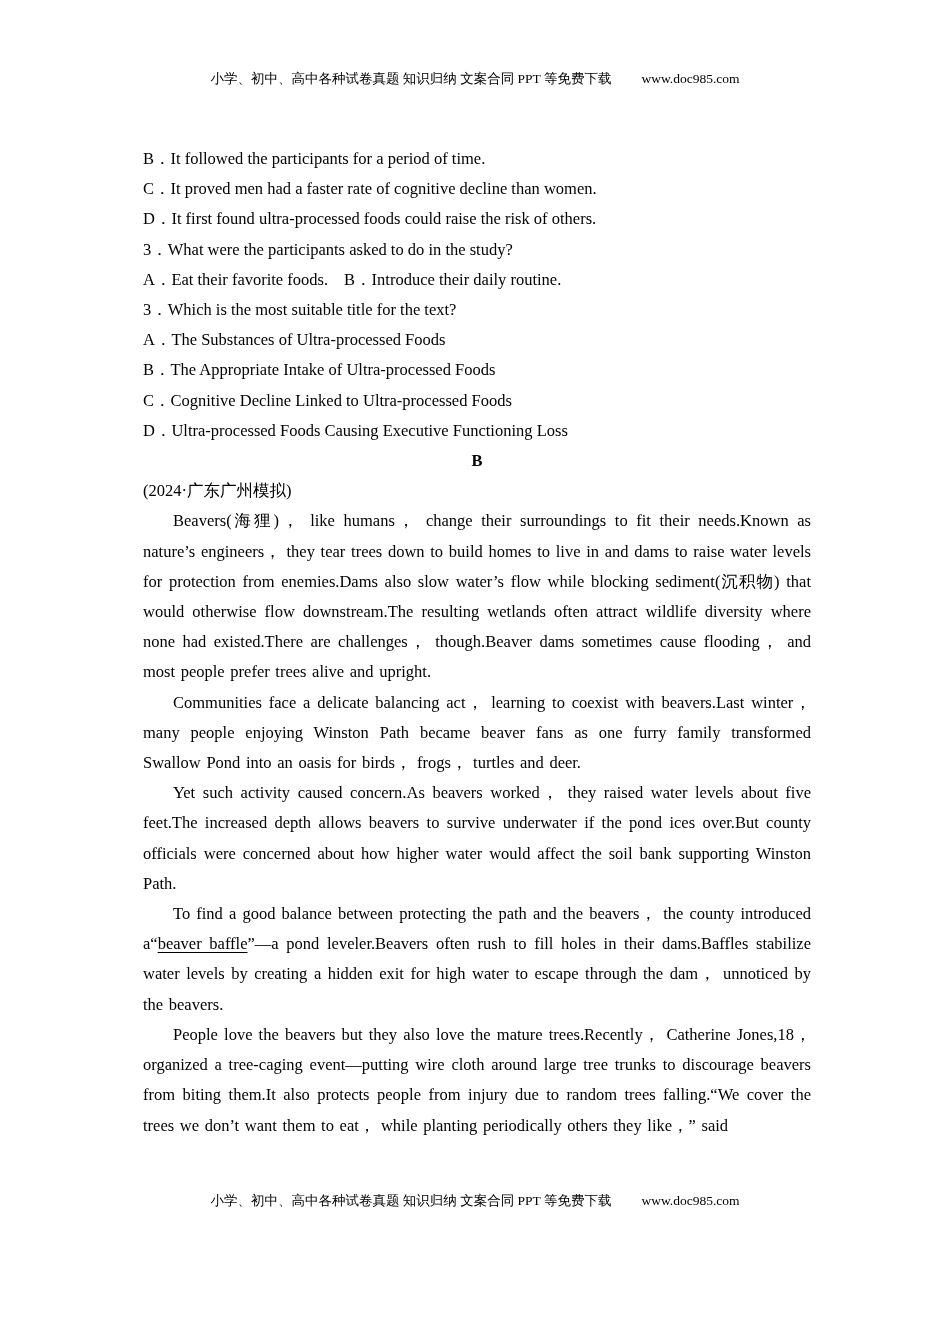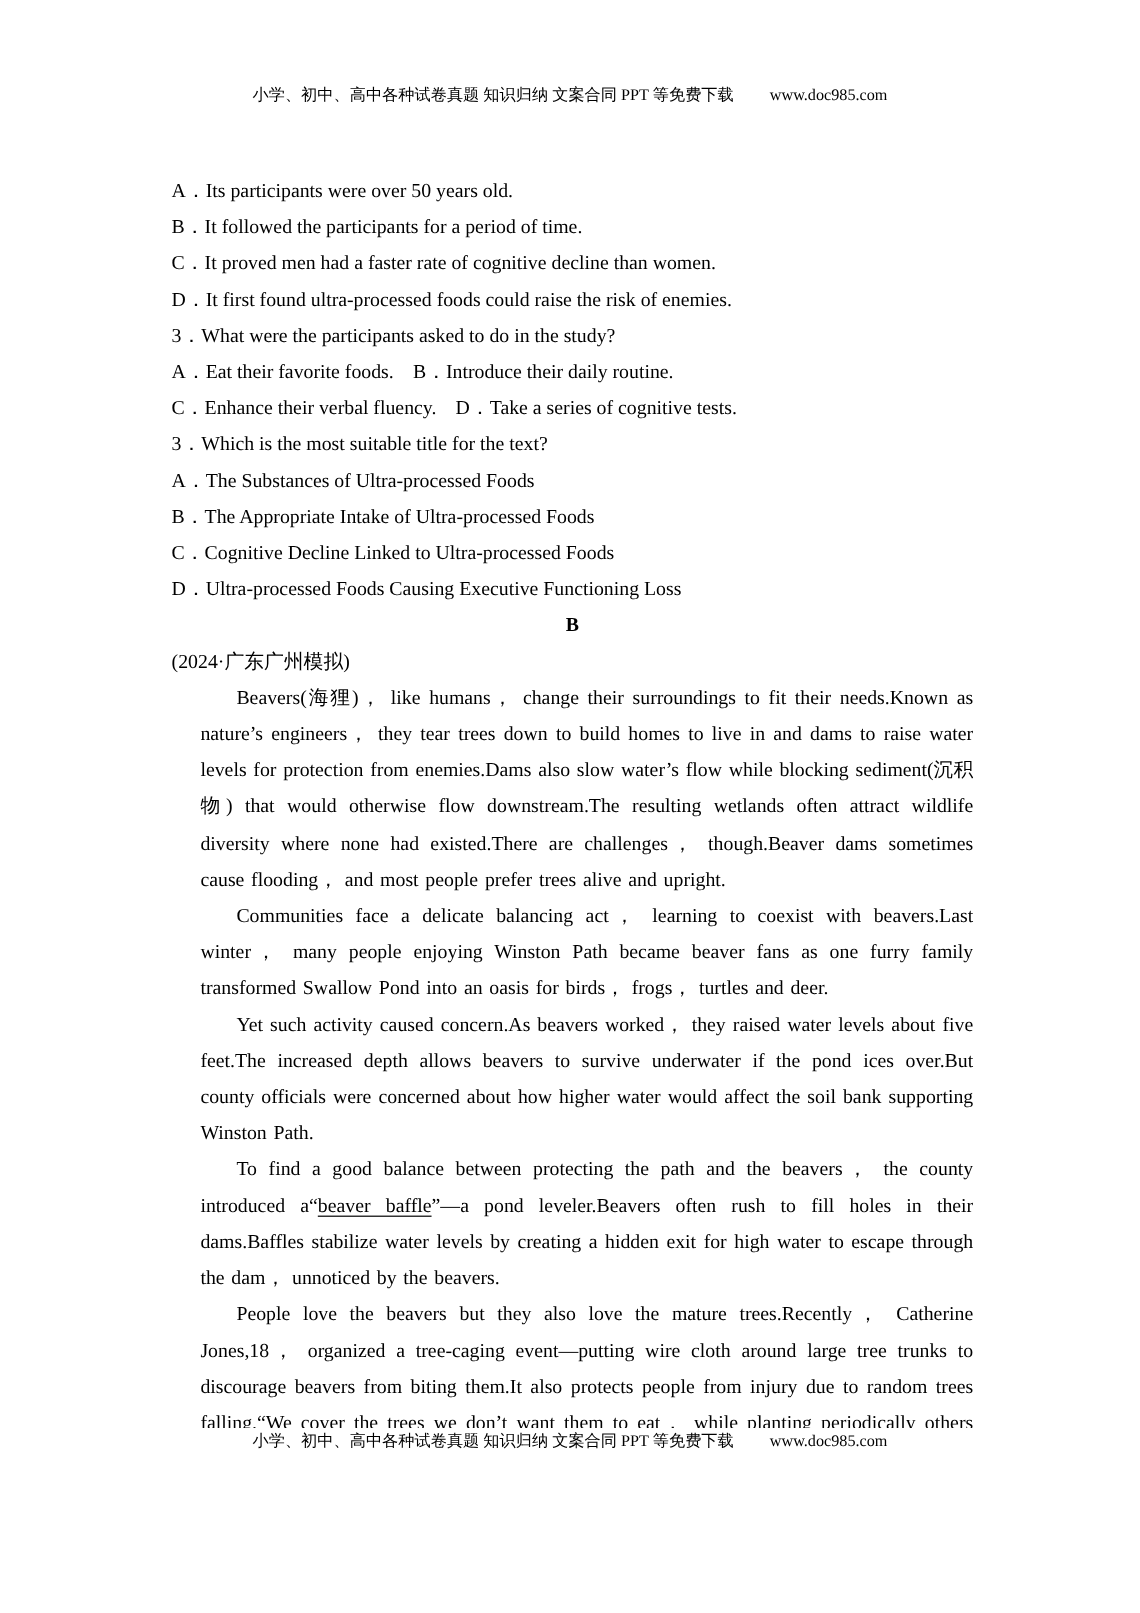--- a/index.html
+++ b/index.html
@@ -49,49 +49,44 @@
   .opt-second { margin-left: 16px; }
   .section-label {
     text-align: center;
     font-weight: bold;
     white-space: normal;
   }
   .para {
     text-align: justify;
     text-indent: 30px;
     word-spacing: 1.5px;
-    margin-left: 24px;
   }
   .underline {
     text-decoration: underline;
     text-underline-offset: 3px;
   }
 </style>
 </head>
 <body>
 
 <div class="page">
 
   <div class="page-header">
     <span>小学、初中、高中各种试卷真题 知识归纳 文案合同 PPT 等免费下载</span><span class="site-url">www.doc985.com</span>
   </div>
 
   <div class="content">
 
-    <div class="line">A．Its participants were over 50 years old.</div>
     <div class="line">B．It followed the participants for a period of time.</div>
     <div class="line">C．It proved men had a faster rate of cognitive decline than women.</div>
-    <div class="line">D．It first found ultra-processed foods could raise the risk of enemies.</div>
+    <div class="line">D．It first found ultra-processed foods could raise the risk of others.</div>
 
     <div class="line stem">3．What were the participants asked to do in the study?</div>
     <div class="line">
       <span>A．Eat their favorite foods.</span><span class="opt-second">B．Introduce their daily routine.</span>
-    </div>
-    <div class="line">
-      <span>C．Enhance their verbal fluency.</span><span class="opt-second">D．Take a series of cognitive tests.</span>
     </div>
 
     <div class="line stem">3．Which is the most suitable title for the text?</div>
     <div class="line">A．The Substances of Ultra-processed Foods</div>
     <div class="line">B．The Appropriate Intake of Ultra-processed Foods</div>
     <div class="line">C．Cognitive Decline Linked to Ultra-processed Foods</div>
     <div class="line">D．Ultra-processed Foods Causing Executive Functioning Loss</div>
 
     <div class="section-label">B</div>
     <div class="line">(2024·广东广州模拟)</div>

